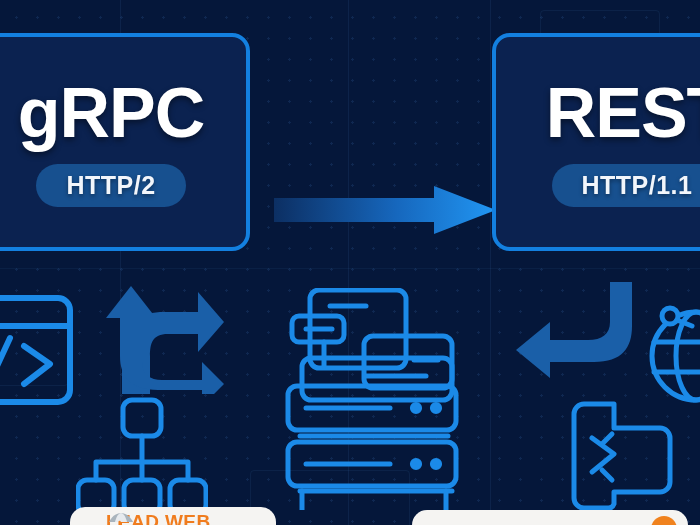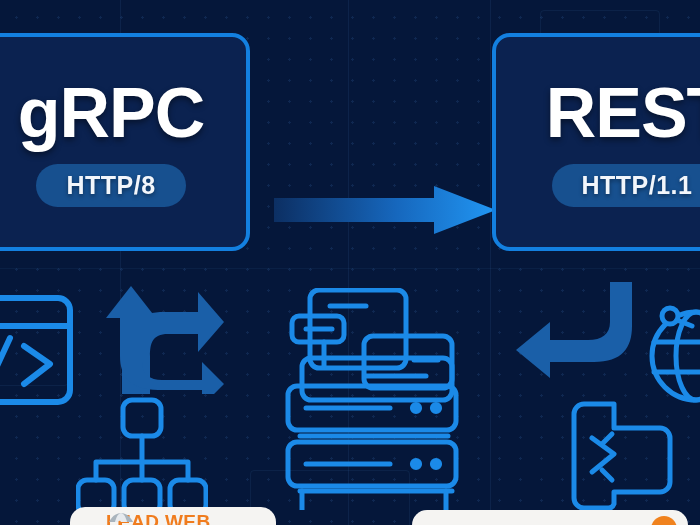--- a/index.html
+++ b/index.html
@@ -149,21 +149,21 @@
   <div class="bg-vline" style="left:348px;"></div>
   <div class="bg-vline" style="left:490px;"></div>
   <div class="bg-vline" style="left:120px;"></div>
   <div class="bg-hline" style="top:268px;"></div>
   <div class="bg-circuit" style="left:-30px; top:300px; width:100px; height:86px; border-radius:6px;"></div>
   <div class="bg-circuit" style="left:540px; top:10px; width:120px; height:60px; border-radius:4px;"></div>
   <div class="bg-circuit" style="left:250px; top:470px; width:160px; height:70px; border-radius:4px;"></div>
 
   <div class="card" id="card-grpc">
     <div class="card-title">gRPC</div>
-    <div class="pill">HTTP/8</div>
+    <div class="pill">HTTP/2</div>
   </div>
 
 
   <svg id="center-arrow" class="icon-svg" viewBox="0 0 222 48">
     <defs>
       <linearGradient id="gradArrow" x1="0" y1="0" x2="1" y2="0">
         <stop offset="0%" stop-color="#0c2f63"></stop>
         <stop offset="55%" stop-color="#1667bd"></stop>
         <stop offset="100%" stop-color="#2196f3"></stop>
       </linearGradient>

